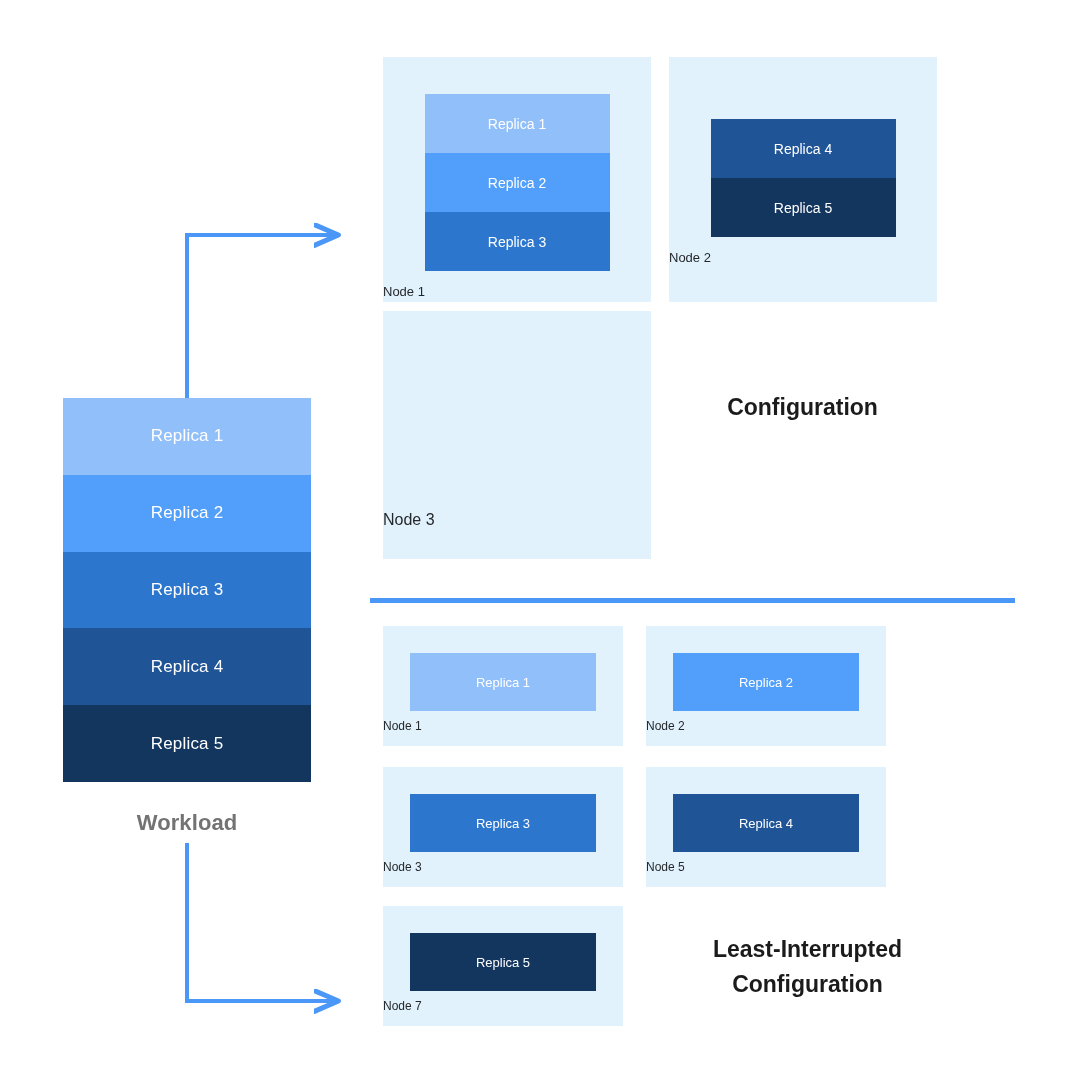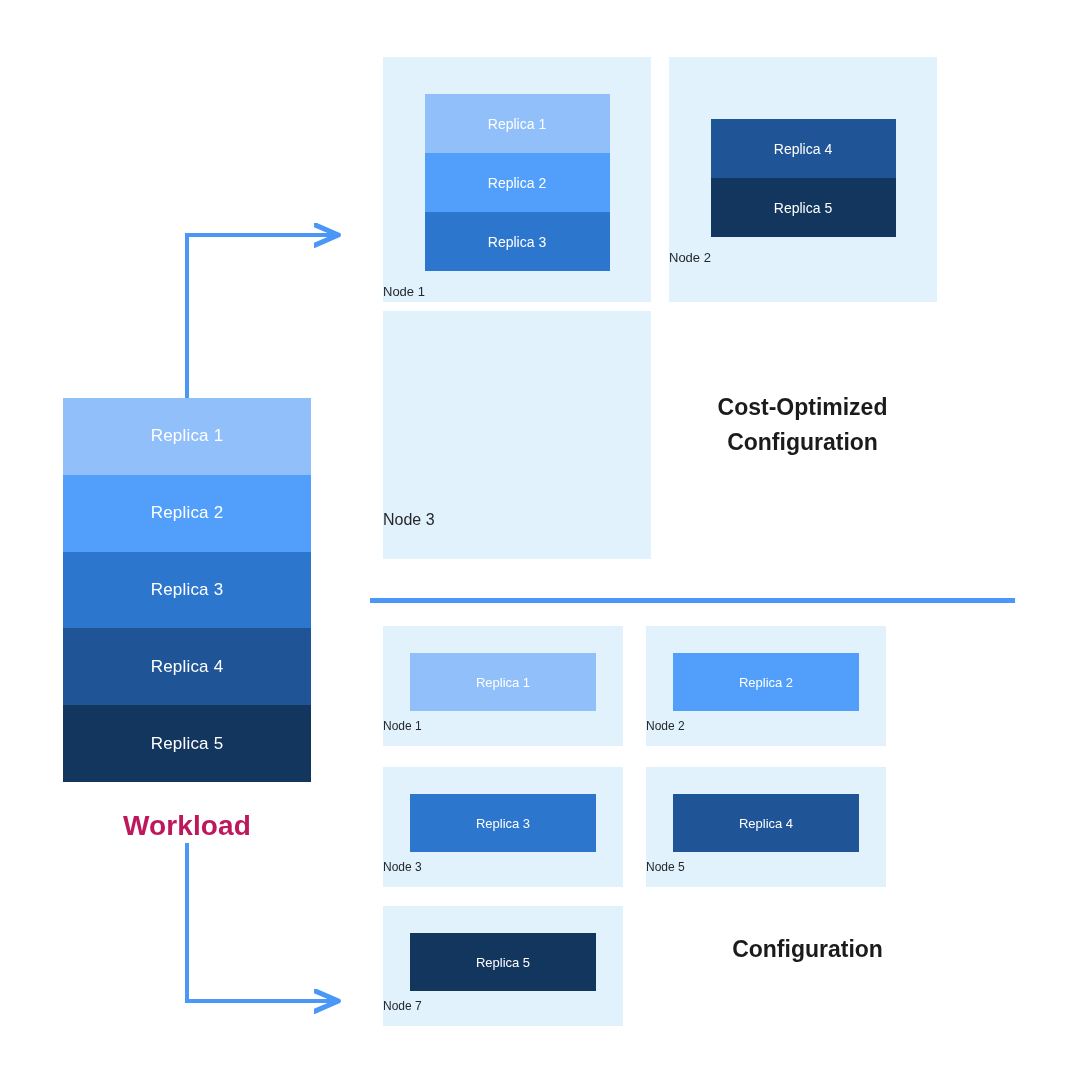--- a/index.html
+++ b/index.html
@@ -38,23 +38,23 @@
     color: #ffffff;
     font-size: 17px;
     letter-spacing: 0.2px;
   }
   .workload-caption {
     position: absolute;
     left: 63px;
     top: 810px;
     width: 248px;
     text-align: center;
-    font-size: 28px;
+    font-size: 22px;
     font-weight: bold;
-    color: #be185d;
+    color: #737373;
     letter-spacing: 0.1px;
   }
 
   
   .arrow-svg {
     position: absolute;
     left: 0;
     top: 0;
     width: 1080px;
     height: 1080px;
@@ -195,21 +195,20 @@
       </div>
     </div>
     <div class="node-label">Node 2</div>
   </div>
 
   <div class="node node-top" id="node-top-3">
     <div class="node-label">Node 3</div>
   </div>
 
   <div class="config-caption" id="caption-cost">
-    <div>Cost-Optimized</div>
     <div>Configuration</div>
   </div>
 
   <div class="divider"></div>
 
   <div class="node node-bot" id="node-bot-1">
     <div class="replica-group">
       <div class="replica" style="background:#91bffa">
         <span>Replica 1</span>
       </div>
@@ -247,16 +246,17 @@
   <div class="node node-bot" id="node-bot-5">
     <div class="replica-group">
       <div class="replica" style="background:#13365f">
         <span>Replica 5</span>
       </div>
     </div>
     <div class="node-label">Node 7</div>
   </div>
 
   <div class="config-caption" id="caption-least">
+    <div>Least-Interrupted</div>
     <div>Configuration</div>
   </div>
 
 </div>
 
 </body></html>

